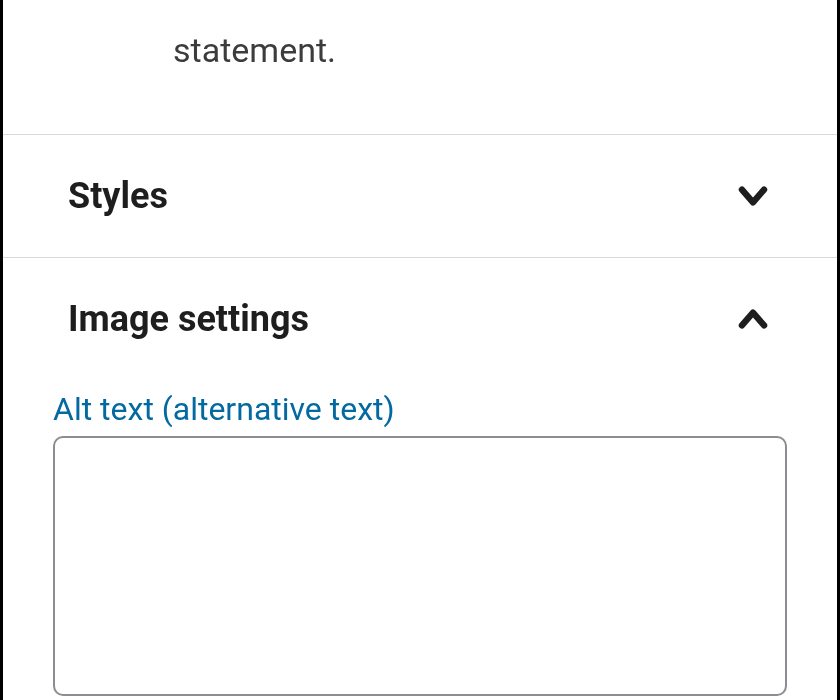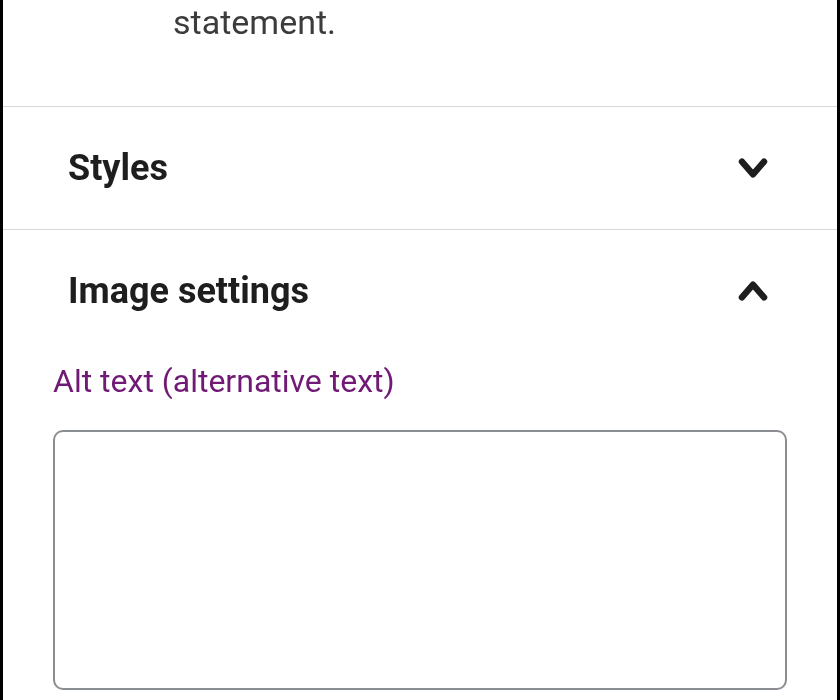--- a/index.html
+++ b/index.html
@@ -9,20 +9,21 @@
     background: #fff;
     color: #1e1e1e;
     border-left: 3px solid #000;
     border-right: 3px solid #000;
     height: 100%;
   }
   .panel {
     display: flex;
     flex-direction: column;
     height: 100%;
+    justify-content: flex-end;
   }
   .top-desc {
     padding: 0 50px 60px 170px;
     font-size: 34px;
     line-height: 1.35;
     color: #3c3c3c;
   }
   .section-divider {
     height: 1px;
     background: #d8d9db;
@@ -52,22 +53,22 @@
     stroke: #1e1e1e;
     stroke-width: 4;
     stroke-linecap: round;
     stroke-linejoin: round;
   }
   .image-settings-body {
     padding: 10px 50px 0 50px;
   }
   .field-label {
     font-size: 32px;
-    color: #701a75;
-    margin-bottom: 30px;
+    color: #0369a1;
+    margin-bottom: 8px;
   }
   .alt-textarea {
     width: 100%;
     height: 260px;
     border: 2px solid #8a8d91;
     border-radius: 10px;
     background: #fff;
     font-size: 28px;
     padding: 16px;
     resize: none;

